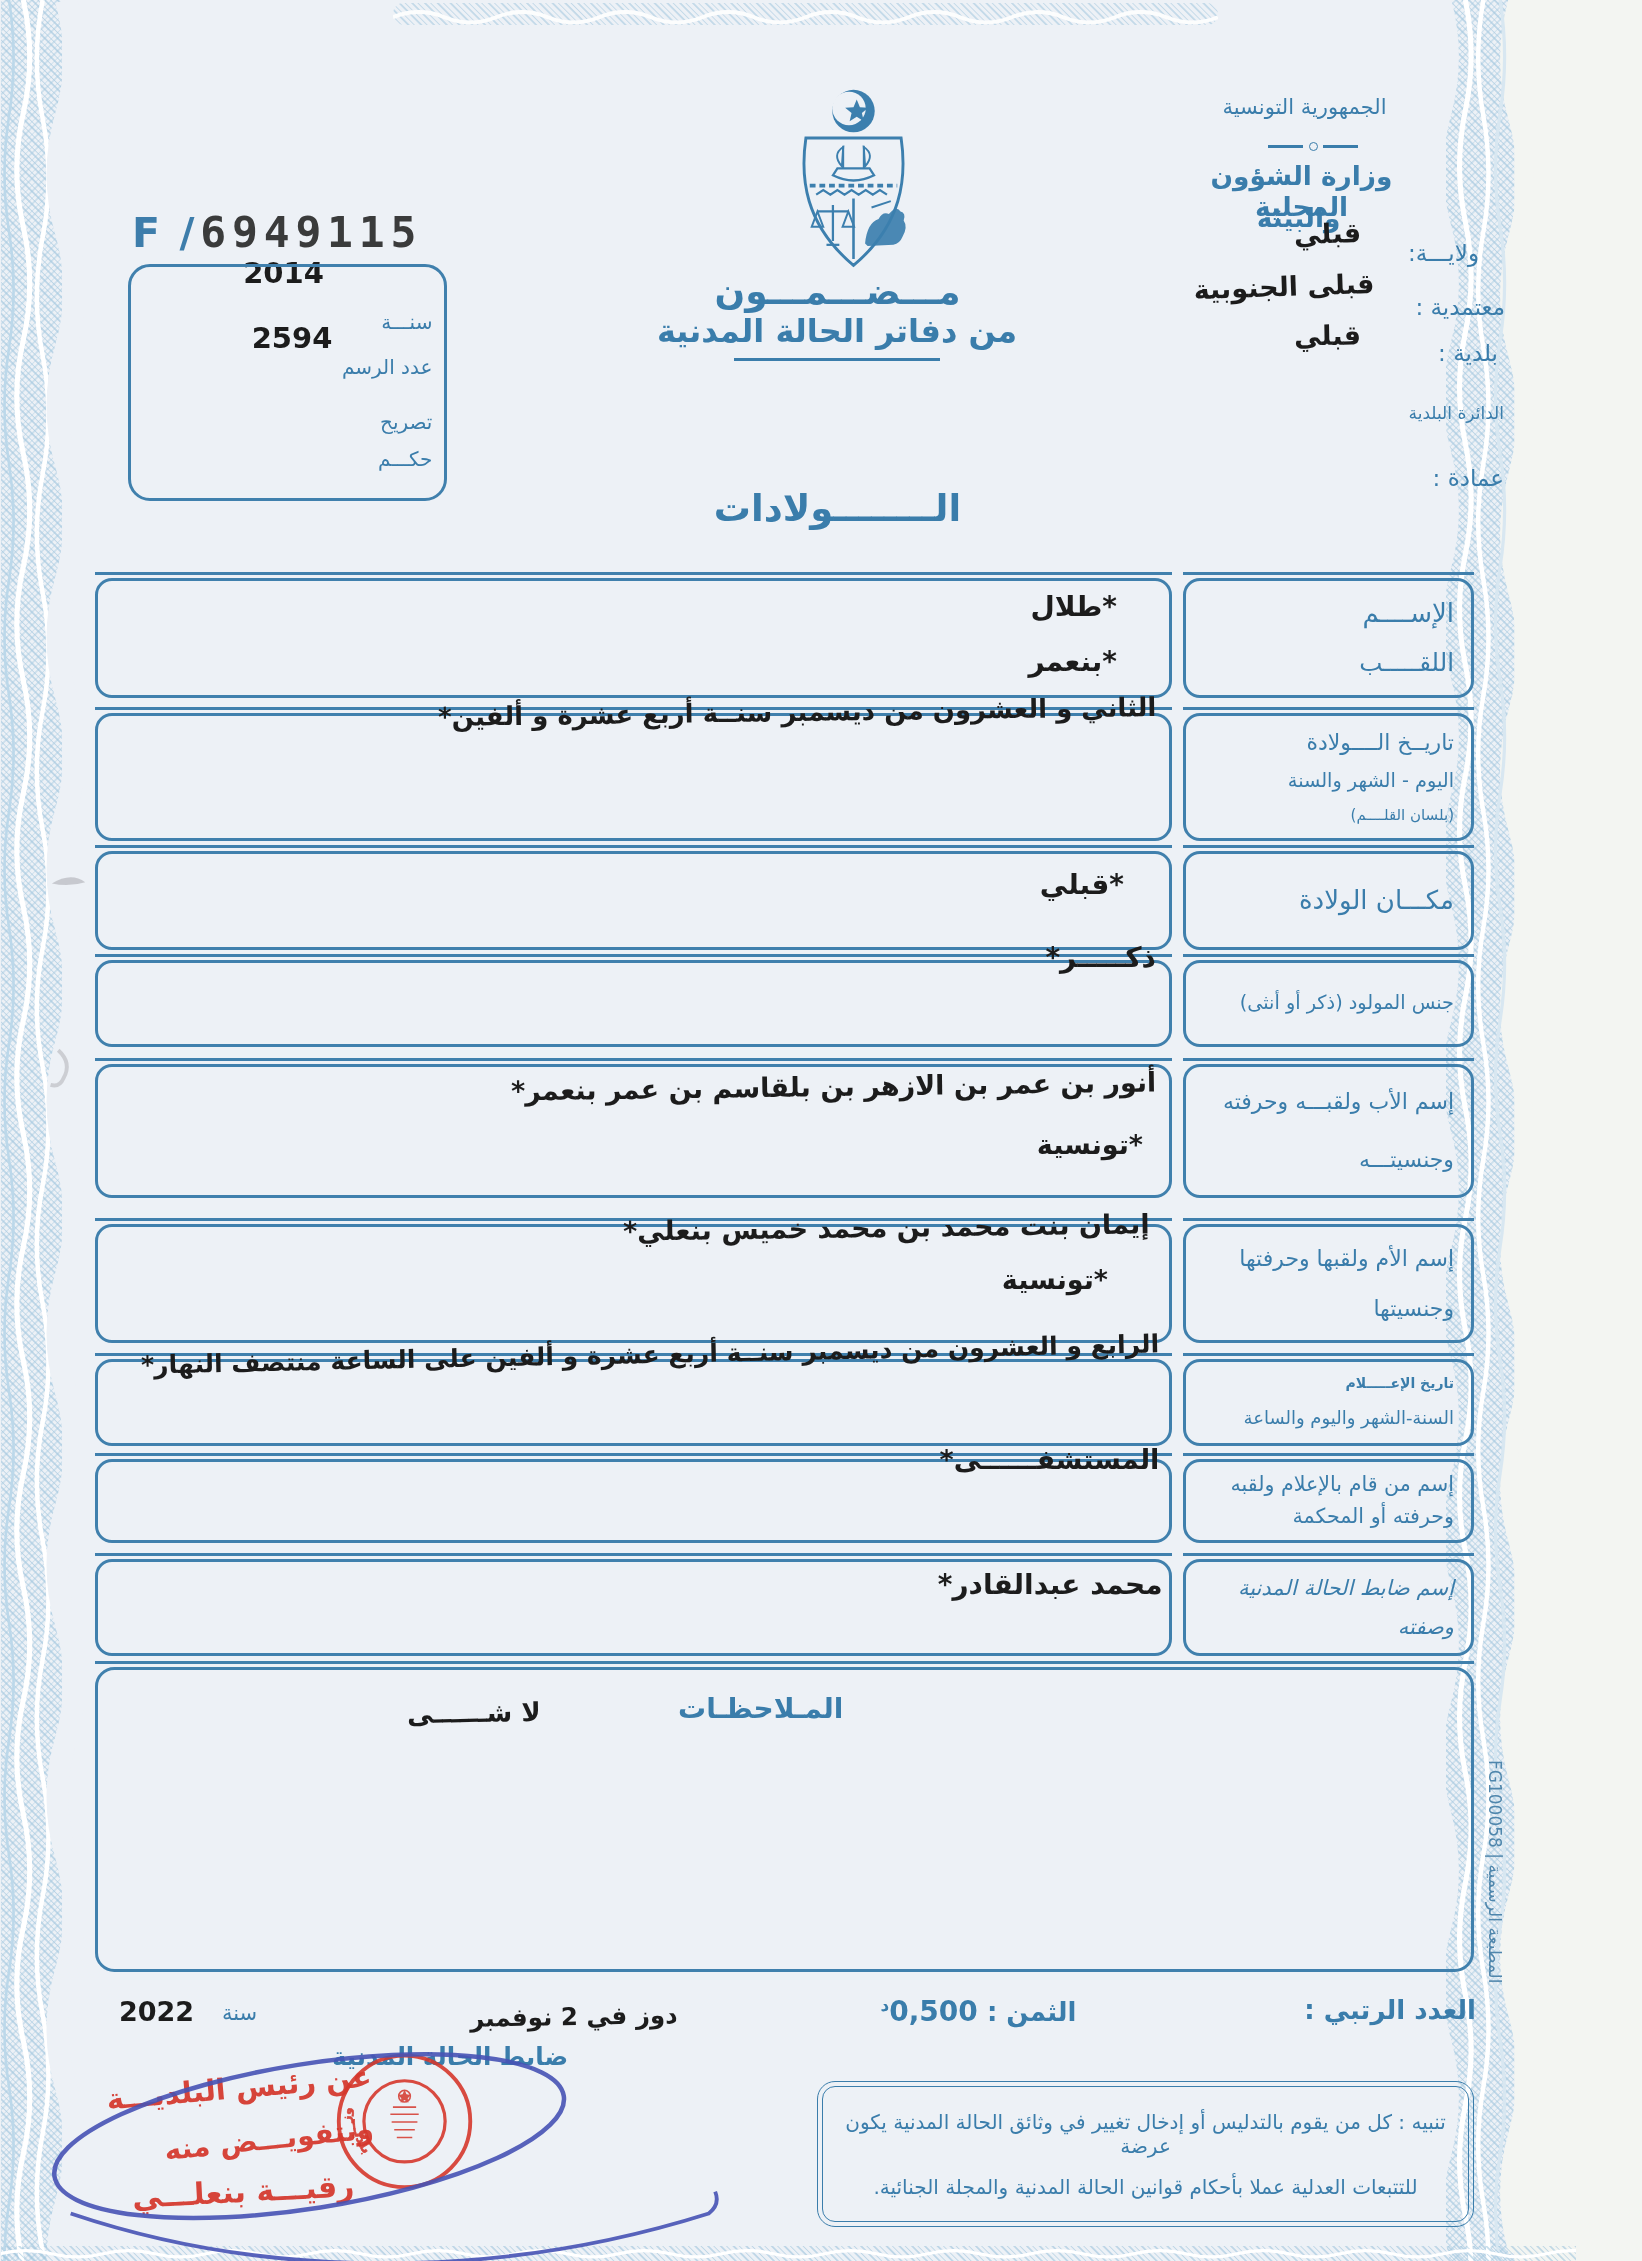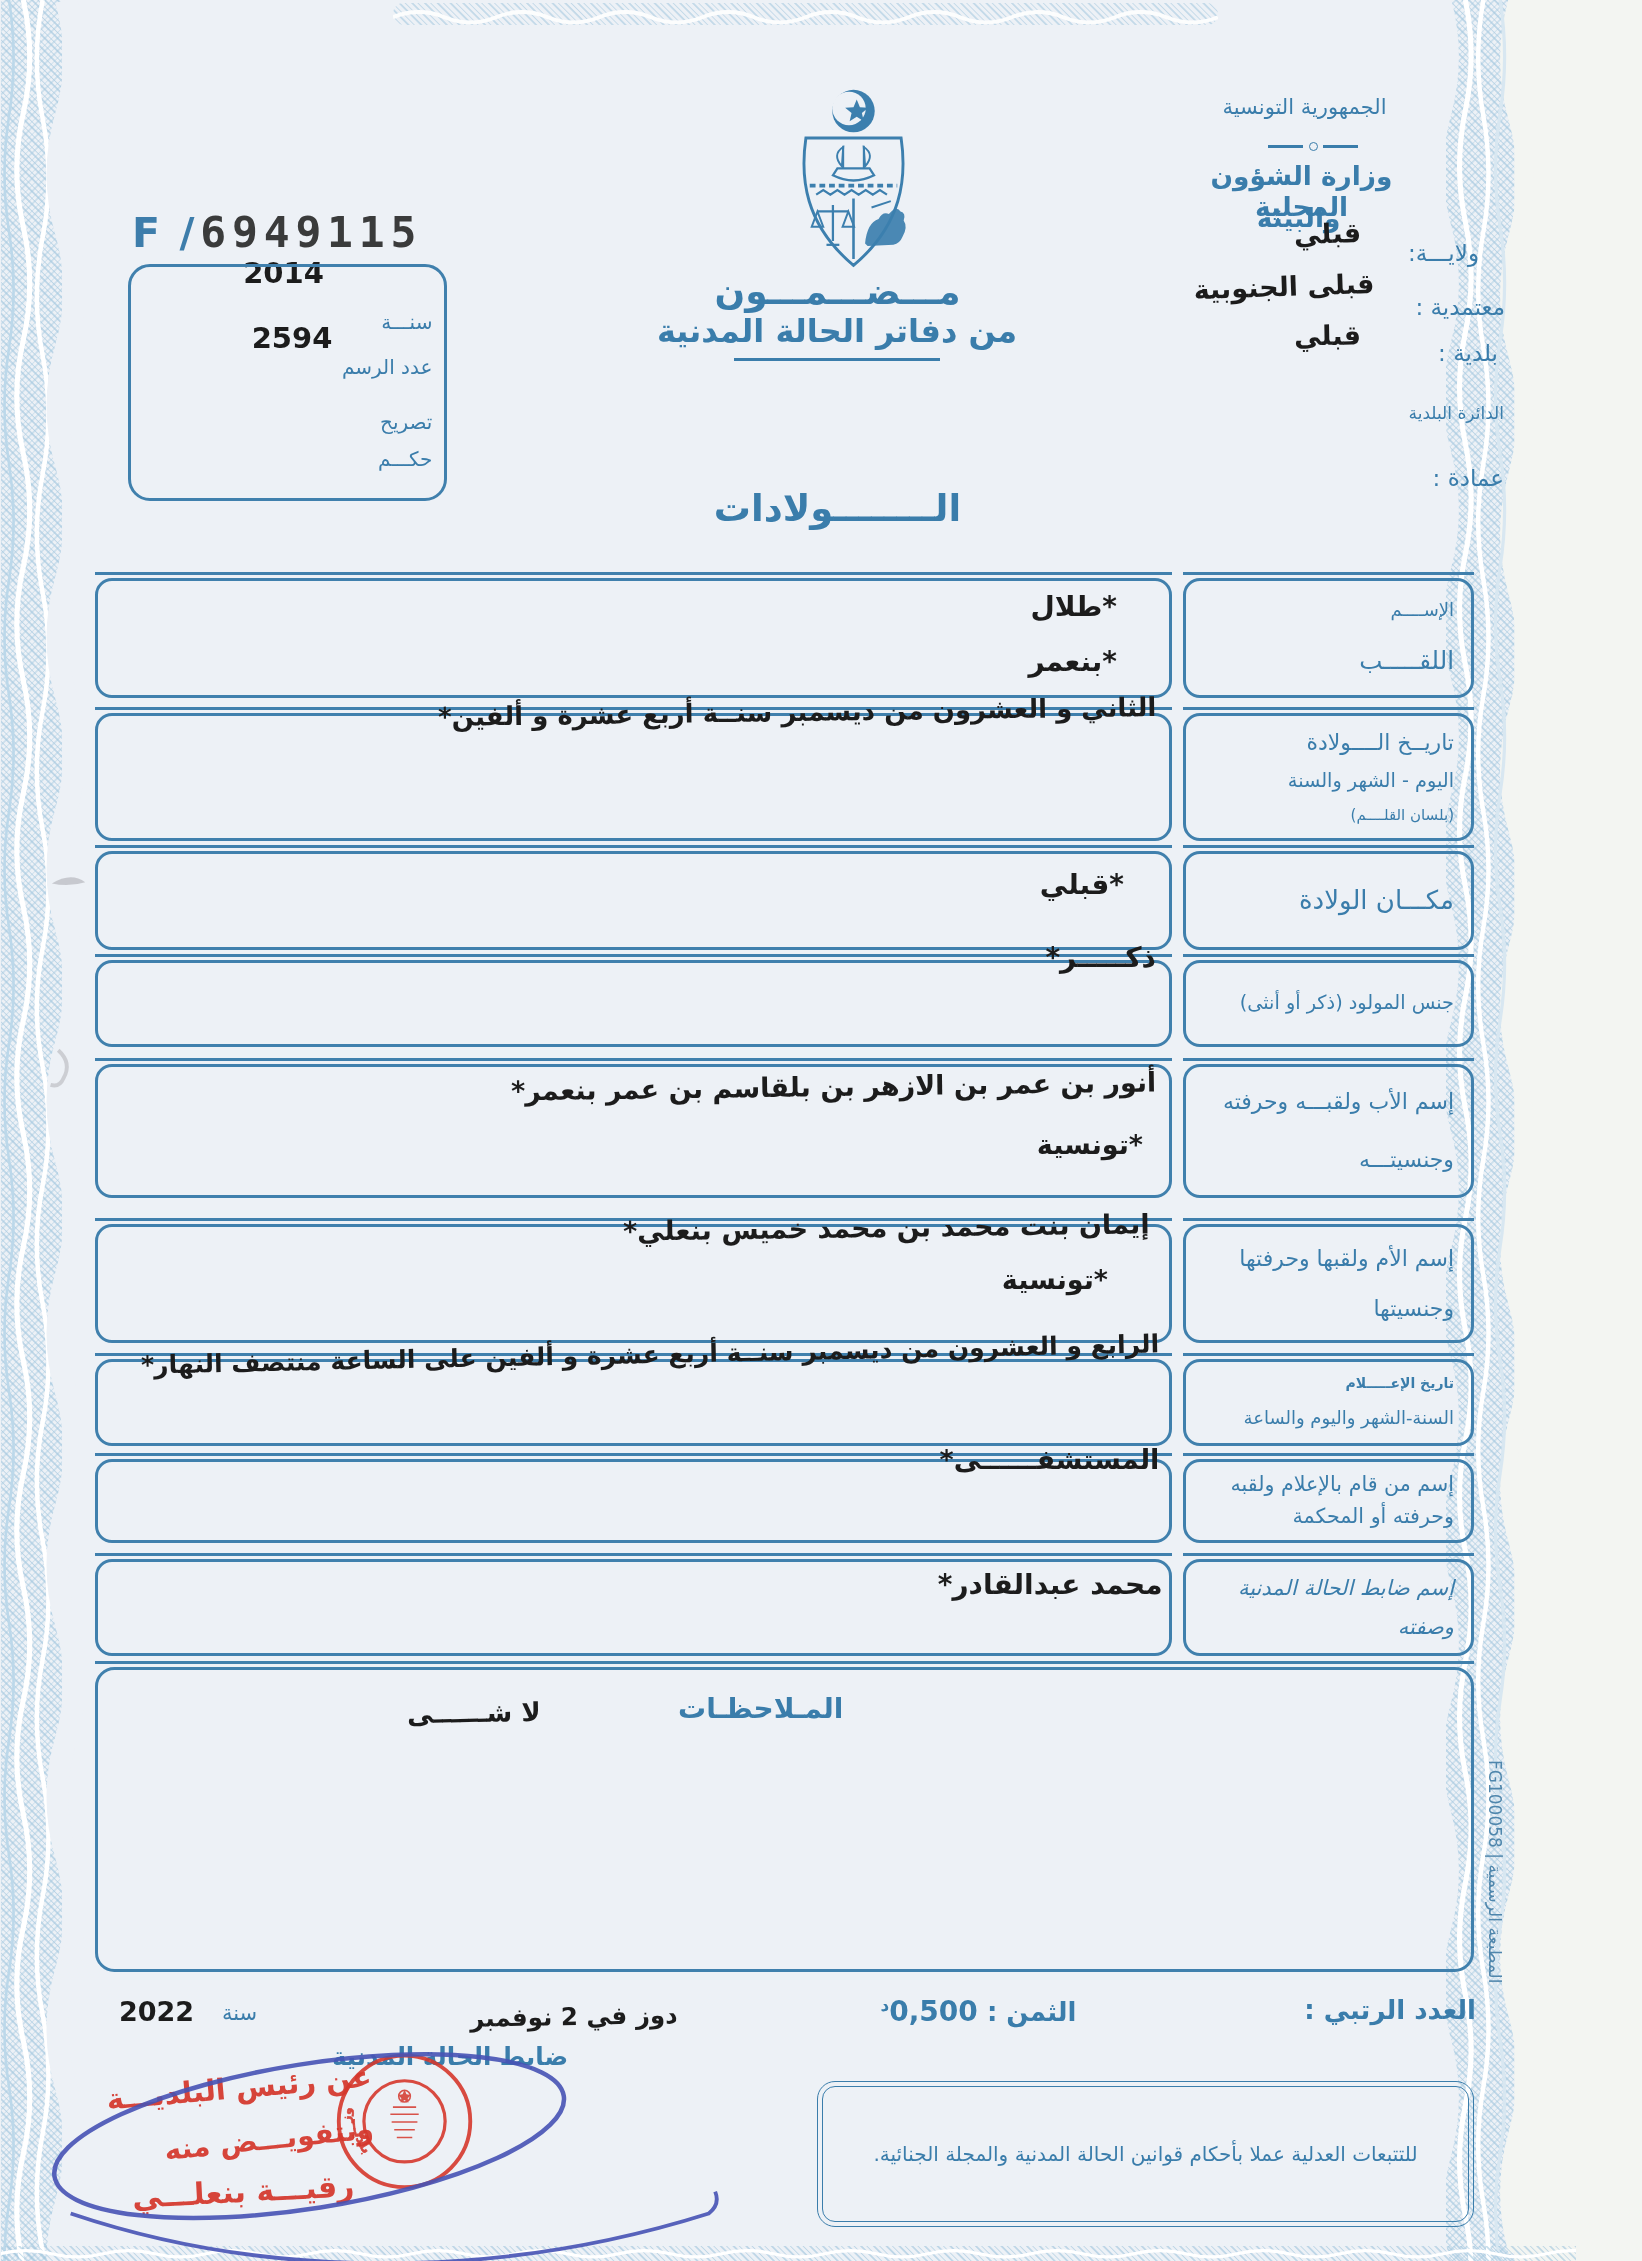--- a/index.html
+++ b/index.html
@@ -197,21 +197,21 @@
 
 <div class="abs blue rgt" style="left:1317px;top:403px;width:187px;font-size:17px">الدائرة البلدية</div>
 <div class="abs blue rgt" style="left:1385px;top:465px;width:119px;font-size:23px">عمادة :</div>
 
 <div id="table-rows">
     <div class="vbox" style="top: 578px; height: 120px;">
       <div class="val" style="top: 9px; right: 52px; font-size: 28px;">*طلال</div>
       <div class="val" style="top: 64px; right: 52px; font-size: 28px;">*بنعمر</div>
     </div>
     <div class="lbox" style="top: 578px; height: 120px;">
-      <div class="lab" style="font-size: 18px;">الإســــم</div>
+      <div class="lab" style="font-size: 26px;">الإســــم</div>
       <div class="lab" style="font-size: 24.5px;">اللقـــــب</div>
     </div>
     <div class="vbox" style="top: 713px; height: 128px;">
       <div class="val" style="top: -19.3px; right: 13px; font-size: 26px; transform: rotate(-0.8deg);">الثاني و العشرون من ديسمبر سنــة أربع عشرة و ألفين*</div>
     </div>
     <div class="lbox" style="top: 713px; height: 128px;">
       <div class="lab" style="font-size: 22px;">تاريــخ الــــولادة</div>
       <div class="lab" style="font-size: 19.3px;">اليوم - الشهر والسنة</div>
       <div class="lab" style="font-size: 15px;">(بلسان القلــــم)</div>
     </div>
@@ -281,20 +281,21 @@
 </div>
 
 <div class="abs black" style="left:470px;top:2002px;font-size:24.5px;transform:rotate(-1deg);white-space:nowrap">دوز في 2 نوفمبر</div>
 <div class="abs blue" style="left:222px;top:2001px;font-size:21px">سنة</div>
 <div class="abs black" style="left:119px;top:1996px;font-size:27px">2022</div>
 
 <div class="abs blue" style="left:332px;top:2042px;font-size:24.5px;font-weight:bold;z-index:3">ضابط الحالة المدنية</div>
 
 <div class="warn-outer">
   <div class="warn-inner">
+    <div>تنبيه : كل من يقوم بالتدليس أو إدخال تغيير في وثائق الحالة المدنية يكون عرضة</div>
     <div>للتتبعات العدلية عملا بأحكام قوانين الحالة المدنية والمجلة الجنائية.</div>
   </div>
 </div>
 
 <div class="redline" style="left:106px;top:2071px;font-size:29px;transform:rotate(-5deg)">عن رئيس البلديـــة</div>
 <div class="redline" style="left:164px;top:2123px;font-size:28px;transform:rotate(-6deg)">وبتفويـــض منه</div>
 <div class="redline" style="left:132px;top:2174px;font-size:30px;transform:rotate(-3deg);letter-spacing:1.3px">رقيـــة بنعلـــي</div>
 
 <svg class="abs" style="left:32px;top:2020px;z-index:9" width="999" height="242" viewBox="0 0 1550 375">
   <g stroke="#d5372c" fill="none">

